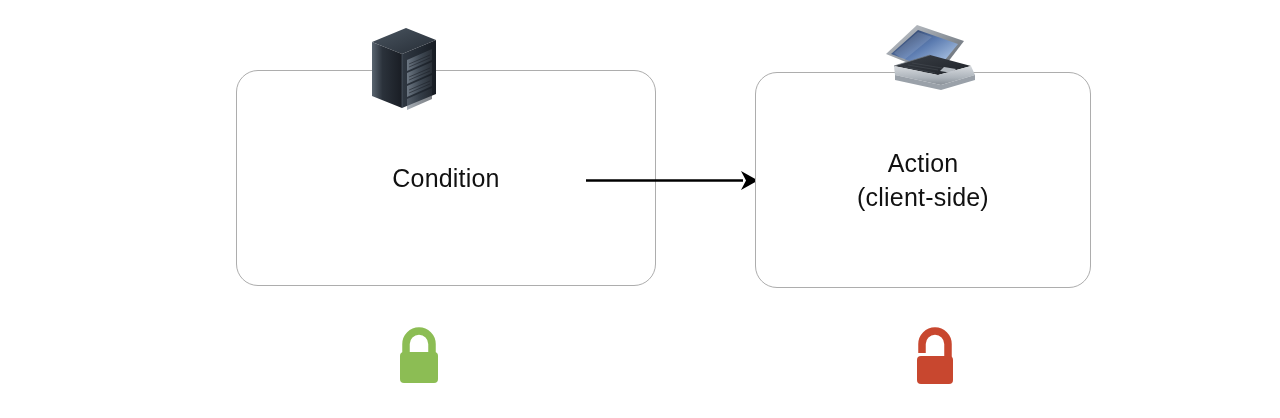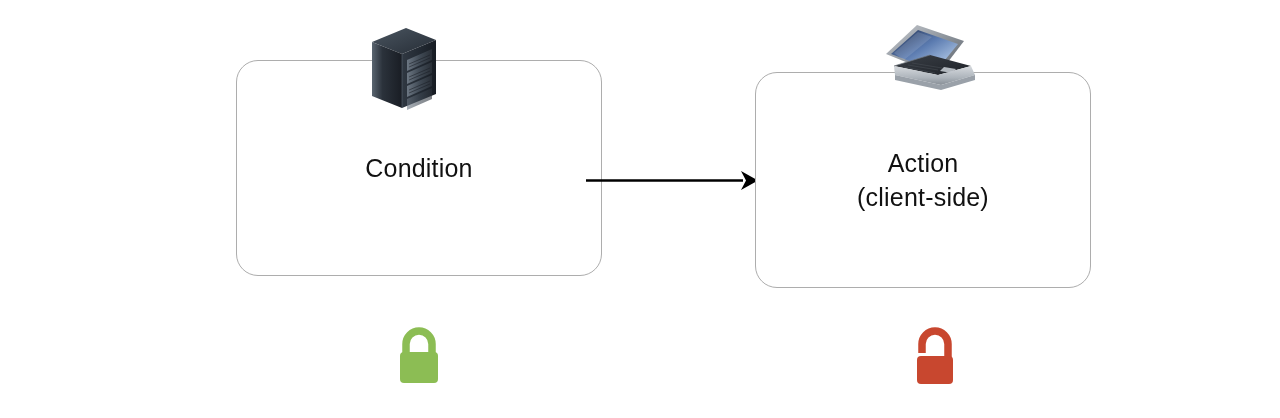--- a/index.html
+++ b/index.html
@@ -22,22 +22,22 @@
   
   .node-box {
     position: absolute;
     box-sizing: border-box;
     background: #ffffff;
     border: 1.6px solid #adadad;
     border-radius: 22px;
   }
   #box-condition {
     left: 236px;
-    top: 60px;
-    width: 366px;
+    top: 70px;
+    width: 420px;
     height: 216px;
   }
   #box-action {
     left: 755px;
     top: 72px;
     width: 336px;
     height: 216px;
   }
 
   

